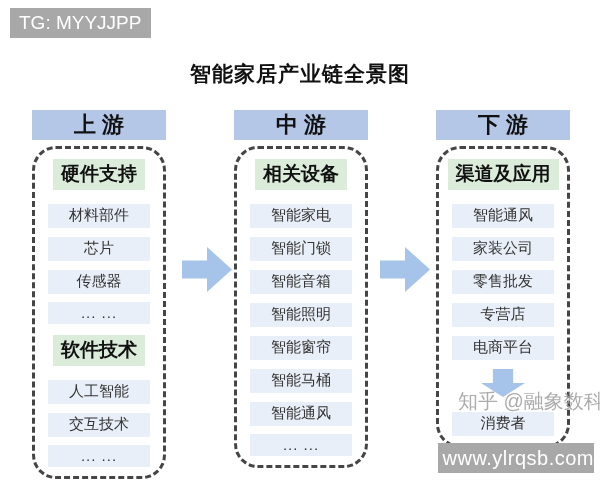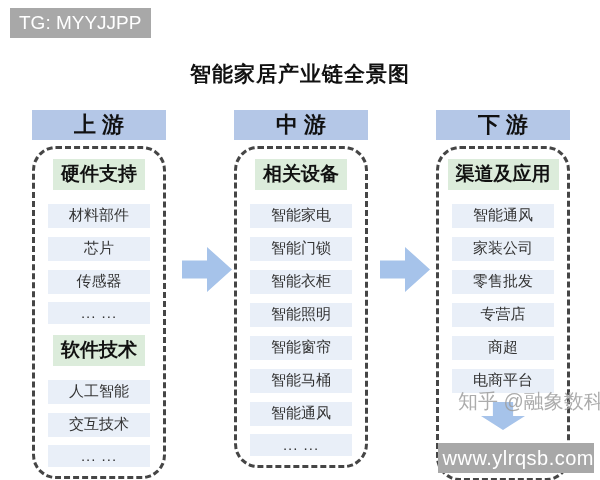--- a/index.html
+++ b/index.html
@@ -138,37 +138,36 @@
           <div class="item">交互技术</div>
           <div class="item ellipsis">... ...</div>
         </div>
       </div>
       <div class="column">
         <div class="col-header">中 游</div>
         <div class="col-body">
           <div class="section-label">相关设备</div>
           <div class="item">智能家电</div>
           <div class="item">智能门锁</div>
-          <div class="item">智能衣柜</div>
+          <div class="item">智能音箱</div>
           <div class="item">智能照明</div>
           <div class="item">智能窗帘</div>
           <div class="item">智能马桶</div>
           <div class="item">智能通风</div>
           <div class="item ellipsis">... ...</div>
         </div>
       </div>
       <div class="column">
         <div class="col-header">下 游</div>
         <div class="col-body">
           <div class="section-label">渠道及应用</div>
           <div class="item">智能通风</div>
           <div class="item">家装公司</div>
           <div class="item">零售批发</div>
           <div class="item">专营店</div>
-          <div class="item">商超</div>
           <div class="item">电商平台</div>
           <div class="down-arrow"></div>
           <div class="item consumer">消费者</div>
         </div>
       </div>
     </div>
 
   <div class="watermark">知乎 @融象数科</div>
   <div class="badge-br">www.ylrqsb.com</div>
 </div>

